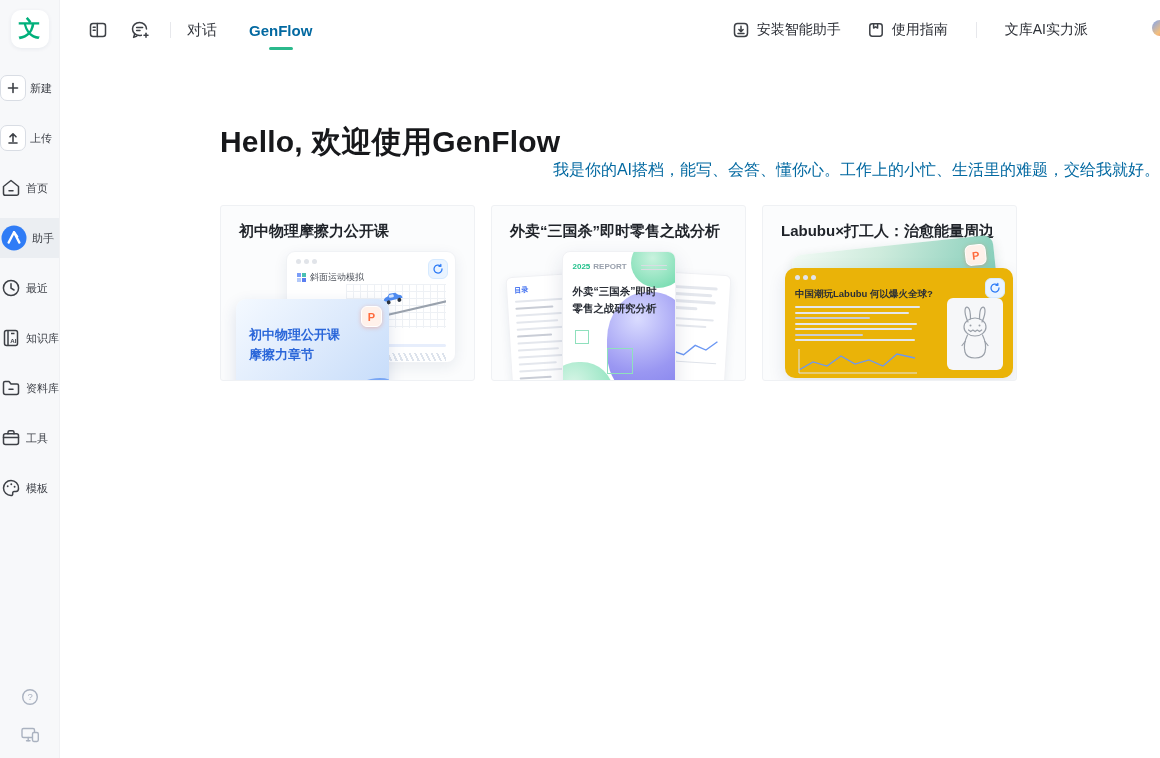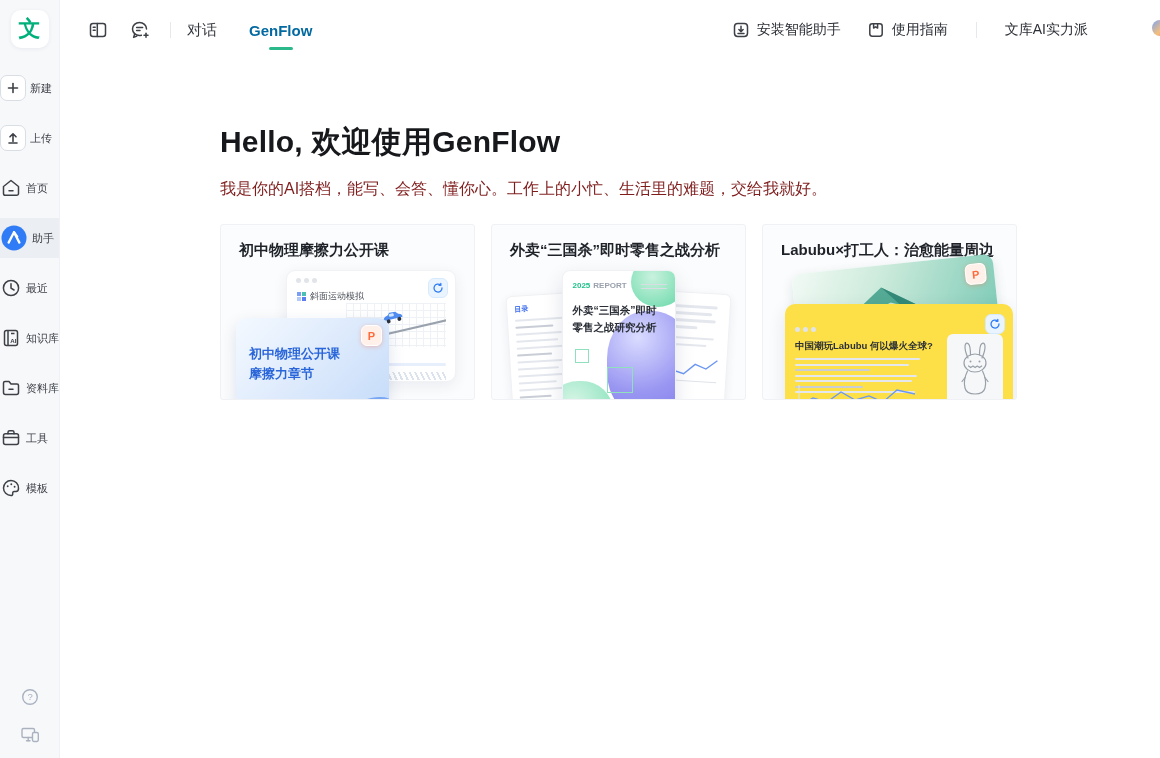--- a/index.html
+++ b/index.html
@@ -39,21 +39,21 @@
     border-radius:2px; background:#2bb98c; display:block; }
   .hright { margin-left:auto; display:flex; align-items:center; gap:26px; }
   .haction { display:flex; align-items:center; gap:7px; font-size:14px; color:#2c2f36; cursor:pointer; }
   .avatar-sliver { position:absolute; right:-8px; top:20px; width:16px; height:16px; border-radius:50%;
     background:linear-gradient(135deg,#5b8df2,#f2b05b 60%,#e2574b); opacity:.8; cursor:pointer; }
 
   
   .main { position:absolute; left:60px; top:60px; right:0; bottom:0; background:#fff; }
   .hero { margin:64px 0 0 160px; }
   .hero h1 { margin:0; font-size:30px; line-height:36px; font-weight:800; color:#17181b; letter-spacing:.2px; }
-  .hero .sub { margin-top:19px; font-size:16px; color:#7f1d1d; }
+  .hero .sub { margin-top:0; font-size:16px; color:#0369a1;text-align:right; }
 
   .cards { margin:24px 0 0 160px; width:797px; display:flex; gap:16px; }
   .card { flex:1; height:176px; background:#fbfcfd; border:1px solid #eff1f4; border-radius:3px;
     padding:16px 18px 0; overflow:hidden; cursor:pointer; position:relative; }
   .card h3 { margin:0; font-size:15px; font-weight:700; color:#1f2329; white-space:nowrap; }
   .pv { position:relative; margin-top:10px; height:132px; }
 
   .mini-dots { display:flex; gap:3px; }
   .mini-dots i { width:5px; height:5px; border-radius:50%; background:#e1e4e9; }
   .linkbadge { position:absolute; width:20px; height:20px; background:#eaf4ff; border:1px solid #d6eaff;
@@ -104,22 +104,22 @@
   .blob2 { position:absolute; right:-10px; top:-14px; width:54px; height:50px; border-radius:50%;
     background:radial-gradient(circle at 40% 40%, #c9f2de, #5fd6a4); z-index:0; }
   .blob3 { position:absolute; left:-16px; bottom:-22px; width:66px; height:62px; border-radius:50% 50% 45% 55%;
     background:radial-gradient(circle at 40% 35%, #d7f5e6, #7adfb4); z-index:1; }
   .sqo { position:absolute; border:1px solid #8fe0bd; z-index:2; }
 
   
   .pv3-slide { position:absolute; right:2px; top:-6px; width:202px; height:64px; border-radius:10px;
     transform:rotate(-6deg); overflow:hidden; box-shadow:0 4px 12px rgba(30,80,60,.14);
     background:linear-gradient(115deg,#f2faf5 0%,#cdebdc 40%,#9fd8c6 75%,#7ecbb7 100%); }
-  .pv3-win { position:absolute; left:4px; top:34px; width:228px; height:110px; background:#fde047;
-    border-radius:10px; box-shadow:0 6px 18px rgba(30,50,90,.11); padding:23px 10px; }
+  .pv3-win { position:absolute; left:4px; top:17px; width:228px; height:110px; background:#eab308;
+    border-radius:10px; box-shadow:0 6px 18px rgba(30,50,90,.11); padding:7px 10px; }
   .doc3-t { margin-top:8px; font-size:9.5px; font-weight:800; color:#2a2e36; }
   .doc3-lines { margin-top:5px; width:130px; }
   .doc3-lines .gline { height:2px; margin-top:3.5px; }
   .labu-box { position:absolute; right:10px; top:30px; width:56px; height:72px; background:#f6f7f9;
     border-radius:6px; display:flex; align-items:center; justify-content:center; }
   .chart3 { position:absolute; left:10px; bottom:2px; }
 
   
   .composer { position:absolute; left:150px; bottom:26px; width:802px; height:56px; background:#fff;
     border:1px solid #e4e7ed; border-radius:14px; box-shadow:0 2px 12px rgba(31,41,55,.05);

